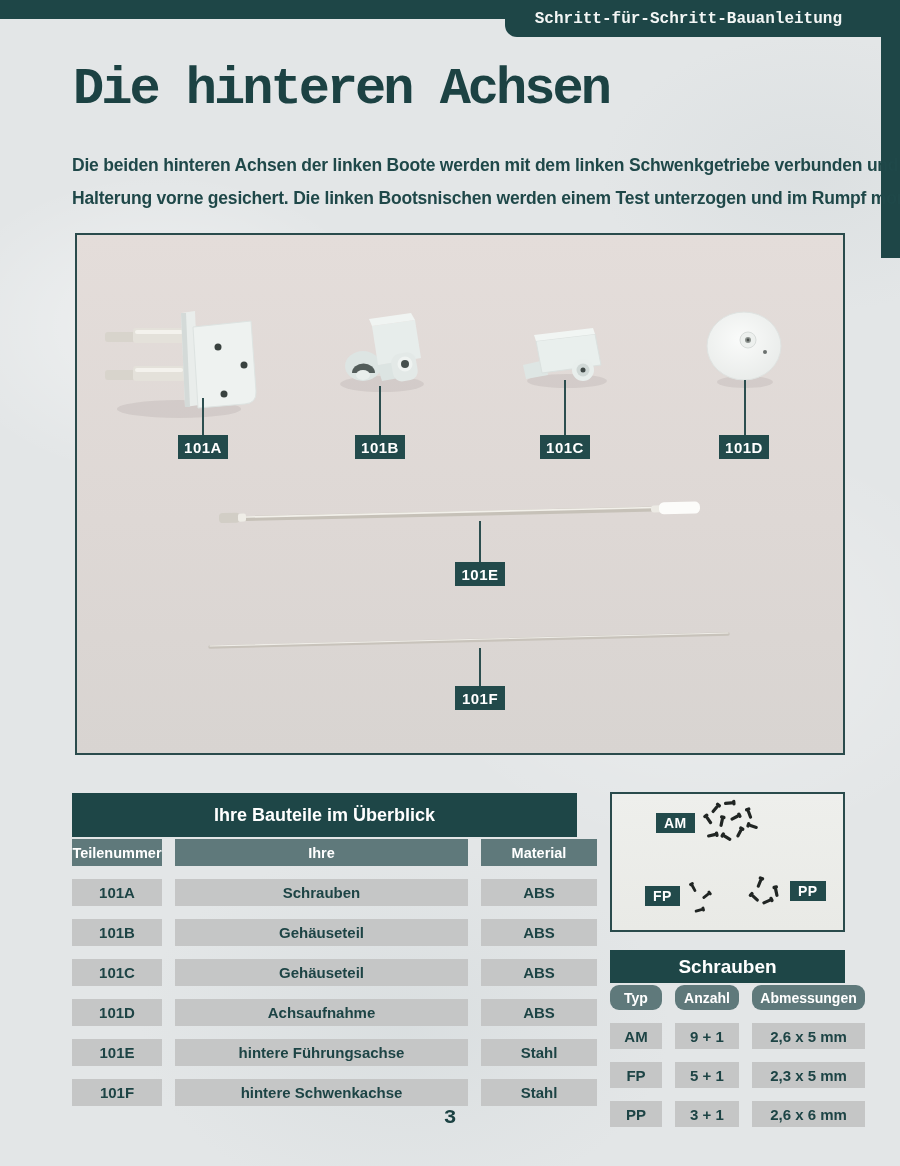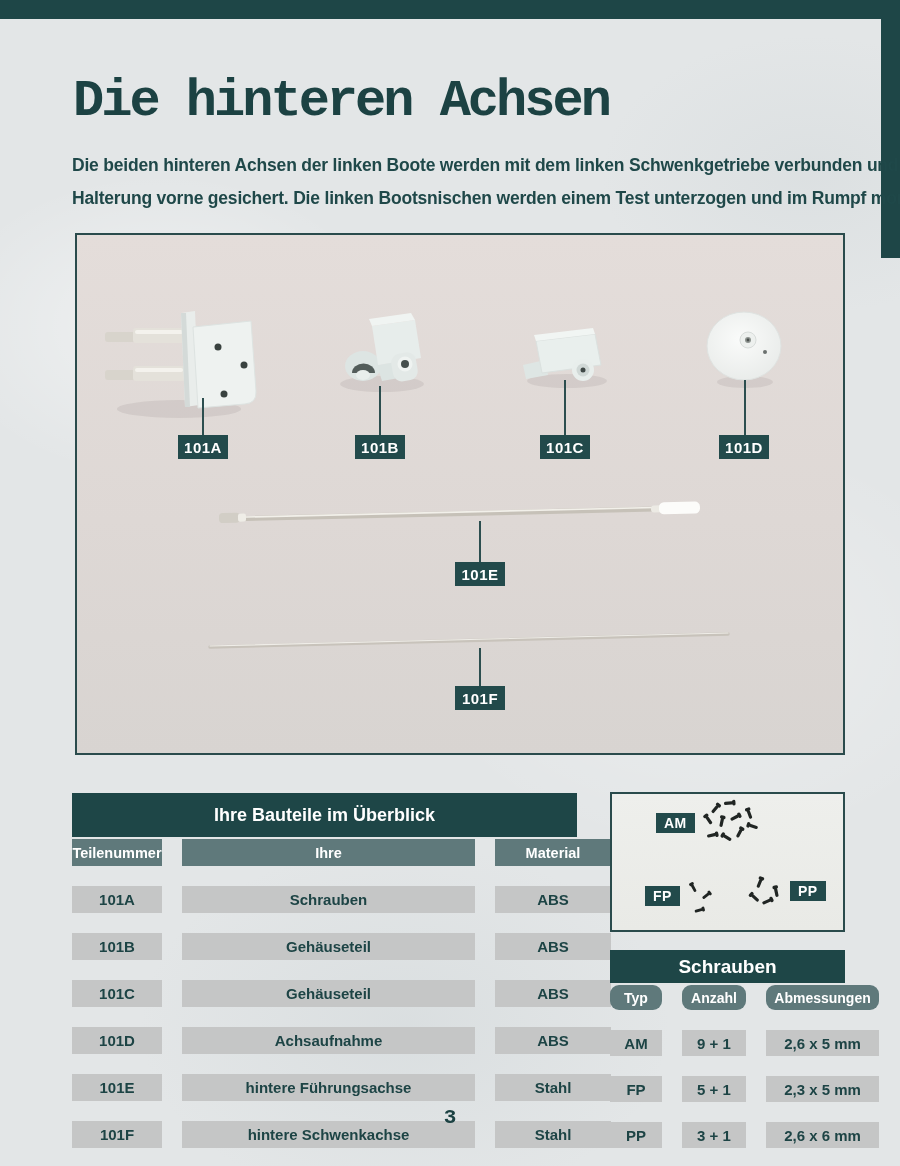--- a/index.html
+++ b/index.html
@@ -16,40 +16,40 @@
   }
   
   .band-top   { position:absolute; left:0; top:0; width:900px; height:19px; background:#1e4647; }
   .band-deep  { position:absolute; left:505px; top:0; width:395px; height:37px; background:#1e4647;
                 border-bottom-left-radius:12px; box-sizing:border-box;
                 display:flex; align-items:center; justify-content:flex-end; padding-right:58px; }
   .band-right { position:absolute; left:881px; top:0; width:19px; height:258px; background:#1e4647; }
   .header-tag { color:#f3f6f5; font-family:"Liberation Mono","DejaVu Sans Mono",monospace;
                 font-weight:bold; font-size:16px; white-space:nowrap; }
   
-  .title { position:absolute; left:73px; top:72px; color:#1c4243;
+  .title { position:absolute; left:73px; top:60px; color:#1c4243;
            font-family:"Liberation Mono","DejaVu Sans Mono",monospace;
            font-weight:bold; font-size:52px; letter-spacing:-3px; white-space:nowrap; }
   .intro { position:absolute; left:72px; top:149px; width:805px; color:#1f4849;
            font-size:17.5px; font-weight:bold; letter-spacing:-0.2px; }
   .intro .line { line-height:33px; height:33px; white-space:nowrap; }
   
   .photo { position:absolute; left:75px; top:233px; width:770px; height:522px; box-sizing:border-box;
            border:2px solid #2a4b4c;
            background:linear-gradient(180deg,#e4ddda 0%,#ded8d5 55%,#d8d4d1 100%); }
   .photo svg { position:absolute; left:0; top:0; }
   .part-line  { position:absolute; width:2px; background:#2c4e4f; }
   .part-label { position:absolute; width:50px; height:24px; background:#224a4b; color:#fff;
                 font-weight:bold; font-size:15px; letter-spacing:0.5px;
                 display:flex; align-items:center; justify-content:center; }
   
   .tbl { position:absolute; }
   .tbl-title { background:#1e4647; color:#ffffff; font-weight:bold;
                display:flex; align-items:center; justify-content:center; margin-bottom:2px; }
-  .tbl-grid { display:grid; gap:20px; }
+  .tbl-grid { display:grid; gap:13px; }
   .cell { display:flex; align-items:center; justify-content:center; font-weight:bold; }
   .cell.head { background:#5f797b; color:#ffffff; }
   .cell.data { background:#c5c6c6; color:#1d4445; }
   .parts-table { left:72px; top:793px; width:505px; }
   .parts-table .tbl-title { height:44px; font-size:18px; }
   .parts-table .tbl-grid  { grid-template-columns:90px 293px 116px; }
   .parts-table .cell.head { height:27px; font-size:14.5px; }
   .parts-table .cell.data { height:27px; font-size:15px; }
   .screws-table { left:610px; top:950px; width:235px; }
   .screws-table .tbl-title { height:33px; font-size:19px; }
@@ -66,20 +66,23 @@
   .page-num { position:absolute; left:0; right:0; top:1106px; text-align:center; color:#1c4243;
               font-family:"Liberation Mono","DejaVu Sans Mono",monospace; font-weight:bold; font-size:21px; }
 </style>
 </head>
 <body>
 
 <div class="page">
 
   <div class="band-top"></div>
   <div class="band-right"></div>
+  <div class="band-deep">
+    <span class="header-tag">Schritt-für-Schritt-Bauanleitung</span>
+  </div>
 
   <div class="title">Die hinteren Achsen</div>
   <div class="intro">
     <div class="line">Die beiden hinteren Achsen der linken Boote werden mit dem linken Schwenkgetriebe verbunden und mit einer</div>
     <div class="line">Halterung vorne gesichert. Die linken Bootsnischen werden einem Test unterzogen und im Rumpf montiert.</div>
   </div>
 
   <div class="photo">
     <svg width="766" height="518" viewBox="0 0 766 518">
       <defs>

